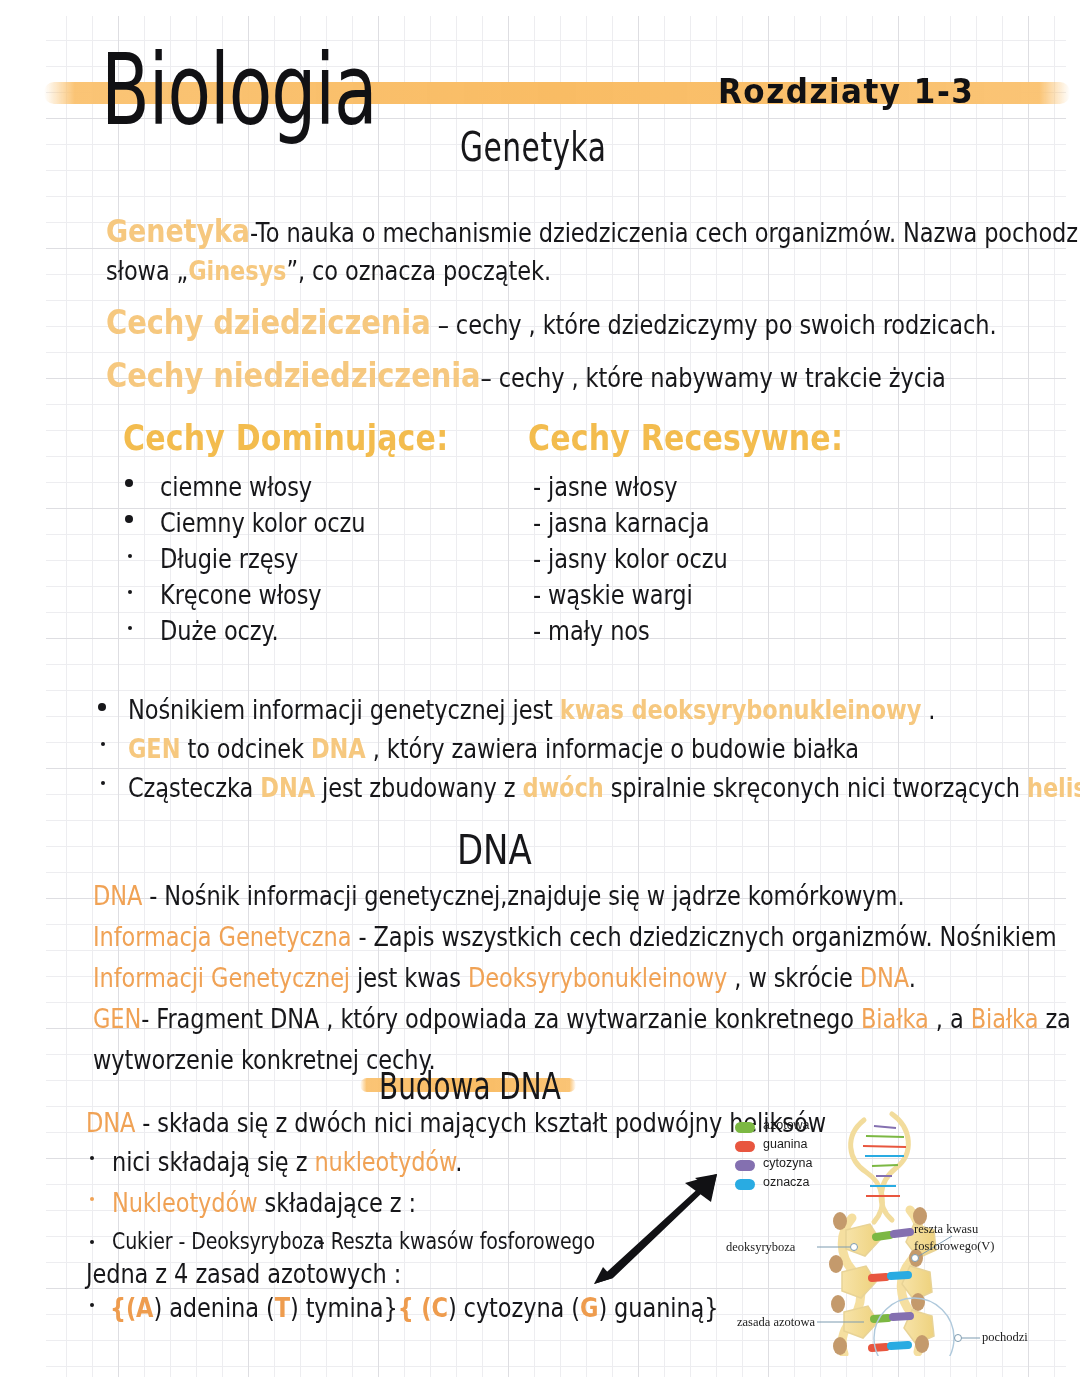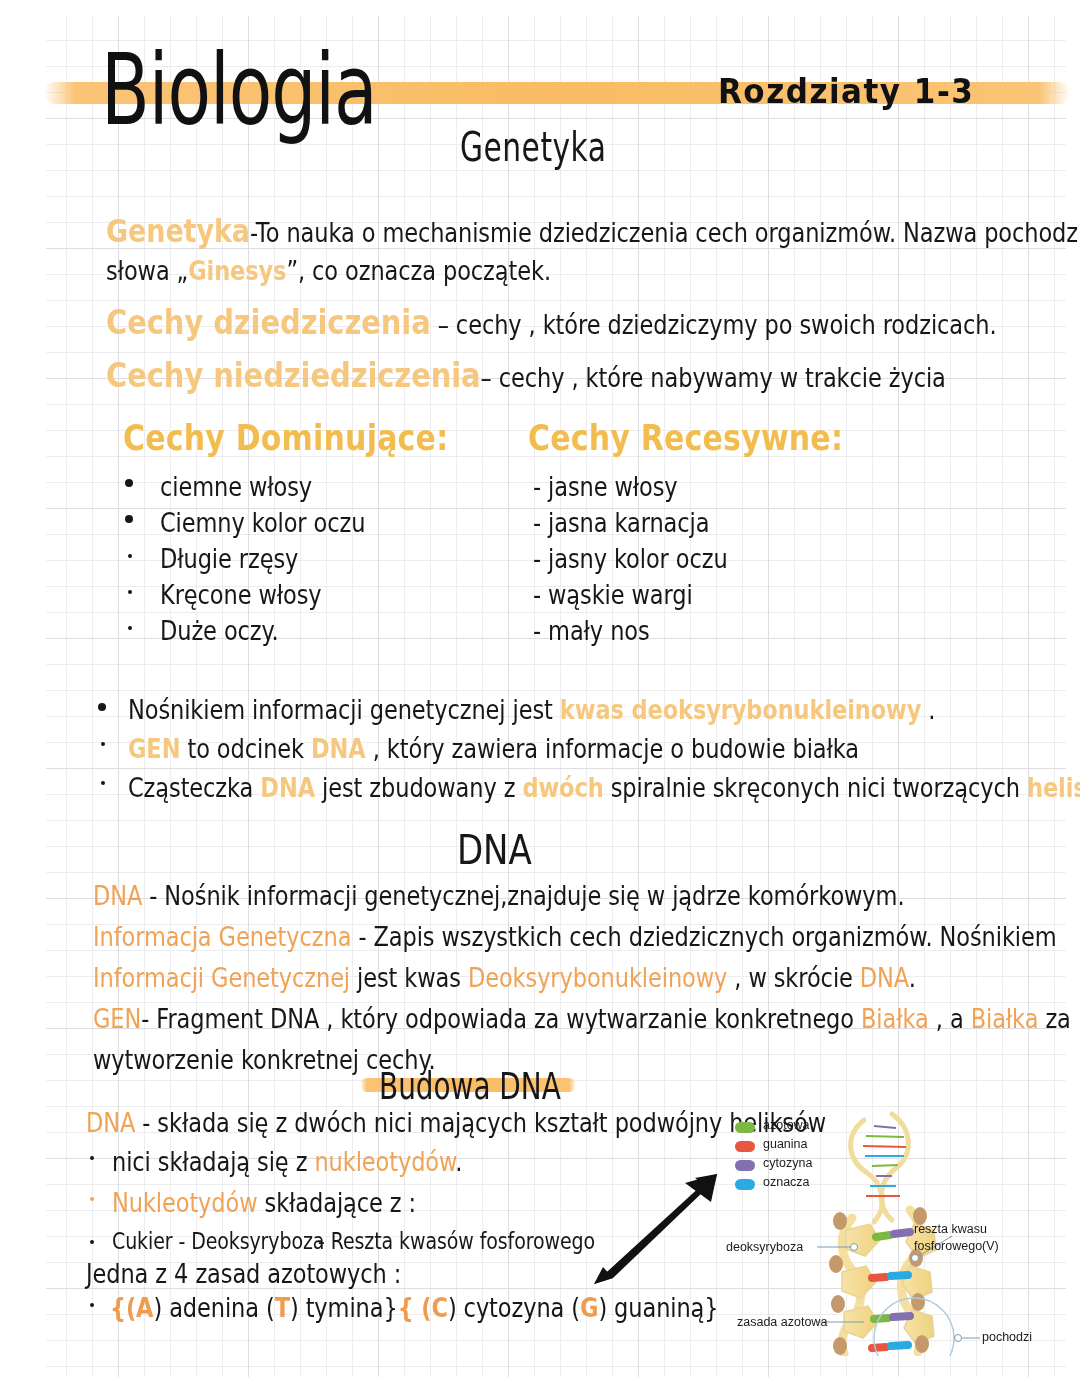--- a/index.html
+++ b/index.html
@@ -85,21 +85,21 @@
   #budowa-title{position:absolute;left:371px;top:1064px;font-size:31px;color:#17171a;
         transform:scaleY(1.2);transform-origin:left top;white-space:nowrap;}
 
   
   #arrow{position:absolute;left:583px;top:1172px;width:130px;height:115px;}
 
   
   #diagram{position:absolute;left:716px;top:1106px;width:330px;height:250px;}
   .leg-row{position:absolute;font-size:12.5px;color:#1b1b1b;font-family:"Liberation Sans",sans-serif;white-space:nowrap;}
   .leg-chip{position:absolute;width:20px;height:11px;border-radius:6px;}
-  .dlabel{position:absolute;font-size:12.5px;color:#1b1b1b;font-family:Liberation Sans, sans-serif;white-space:nowrap;line-height:15px;}
+  .dlabel{position:absolute;font-size:12.5px;color:#1b1b1b;font-family:Liberation Serif, serif;white-space:nowrap;line-height:15px;}
 </style>
 </head>
 <body>
 
 <div id="paper"></div>
 <div id="mask-left"></div>
 <div id="mask-right"></div>
 <div id="mask-top"></div>
 <div id="mask-bottom"></div>
 

